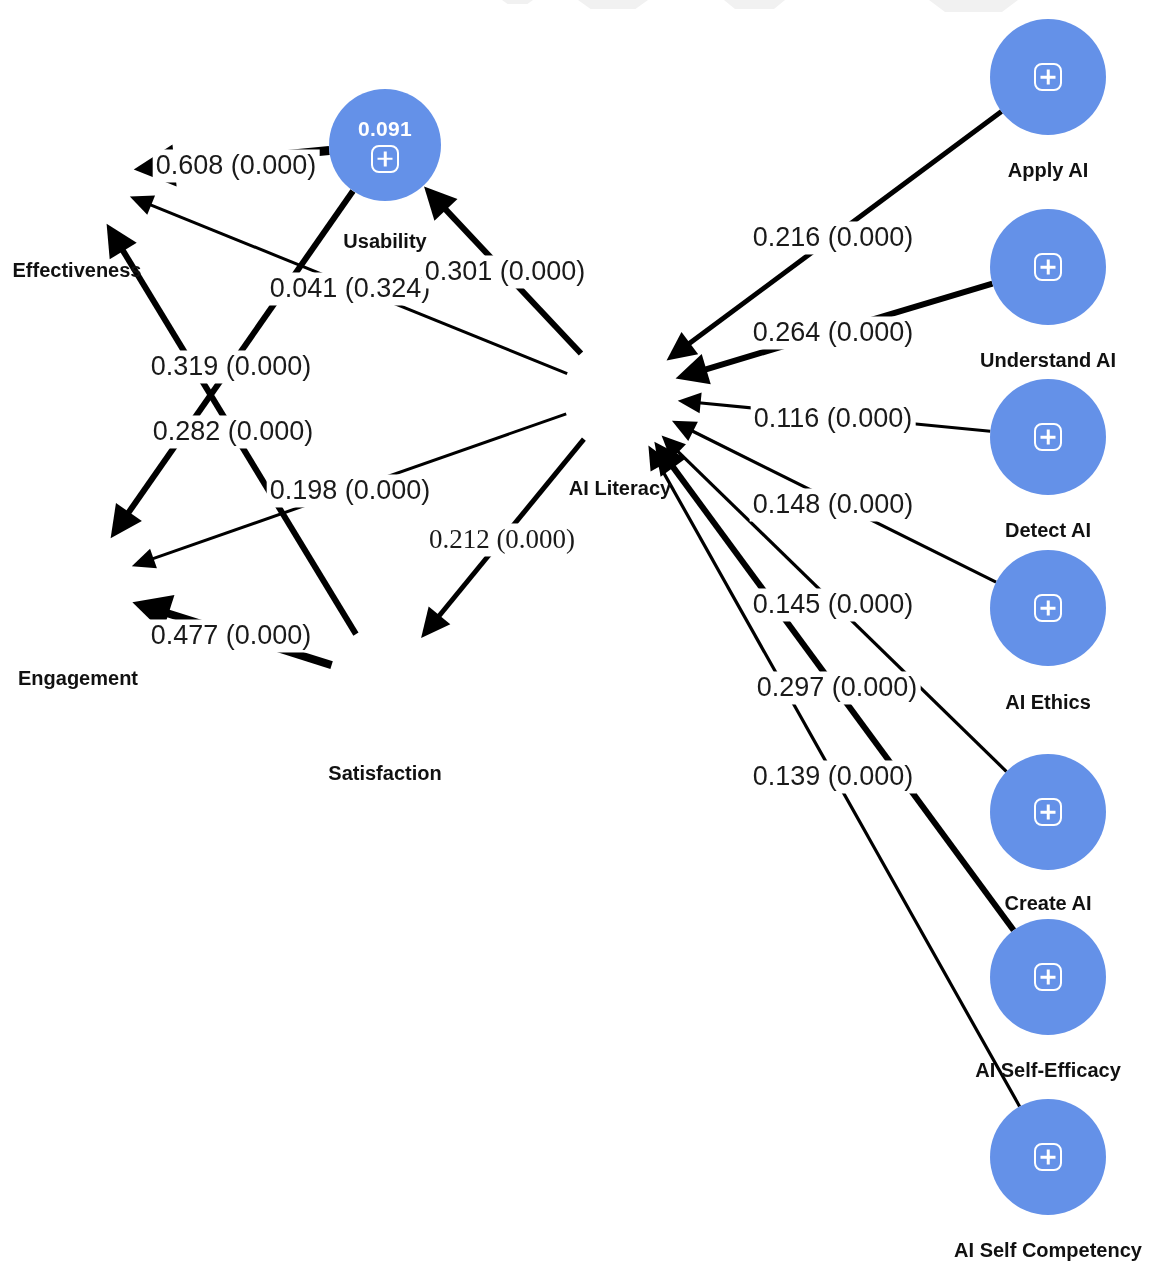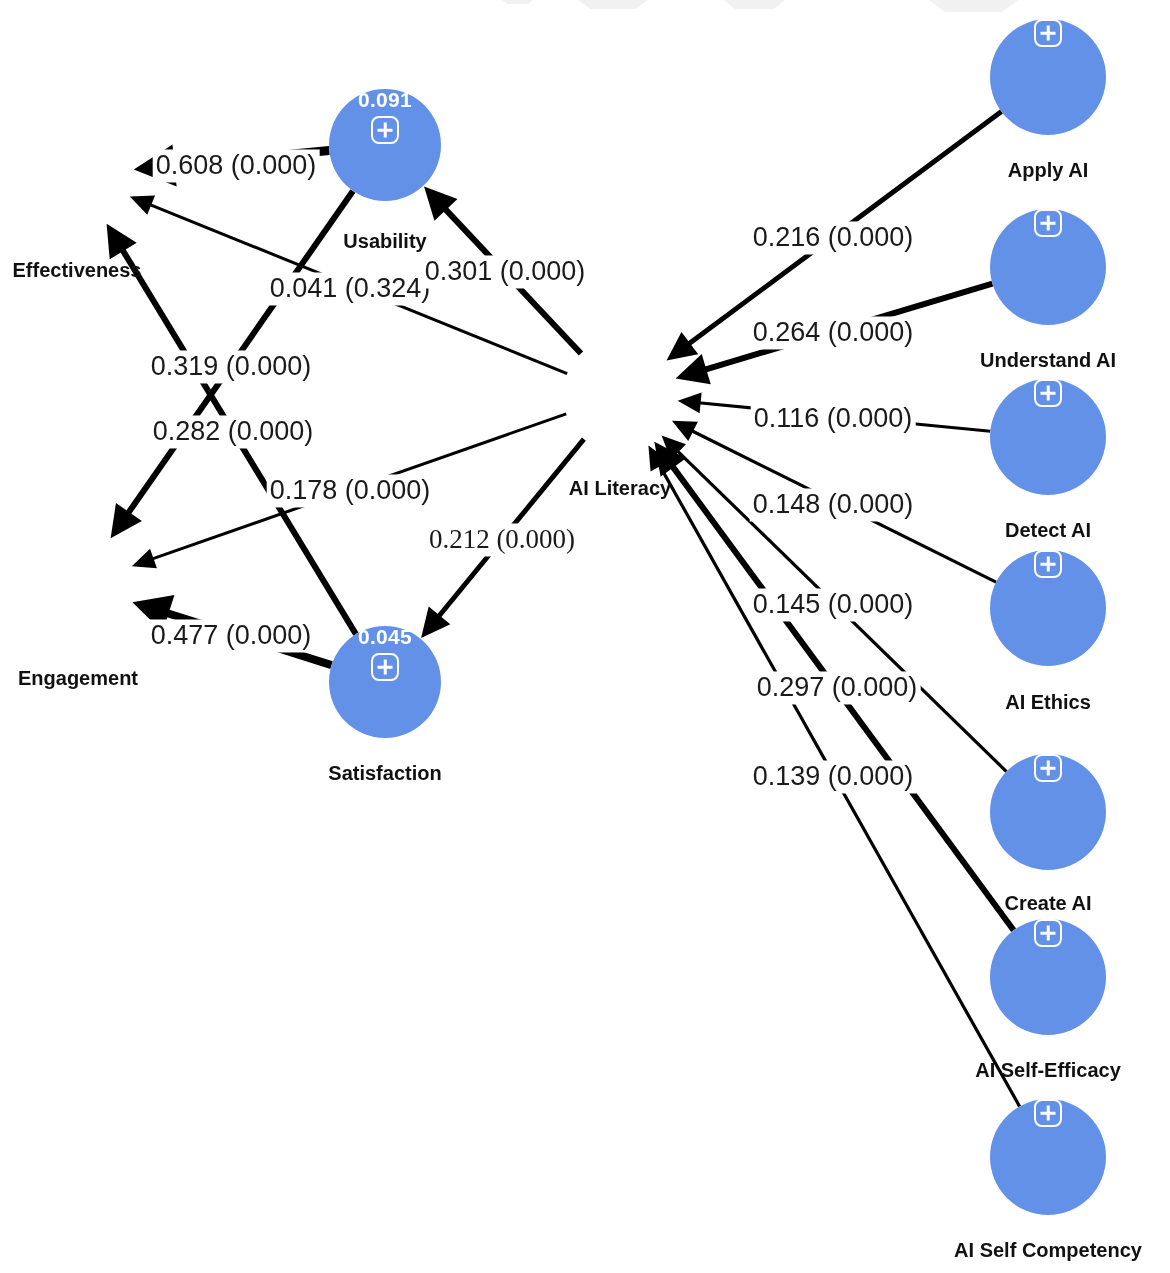--- a/index.html
+++ b/index.html
@@ -12,21 +12,21 @@
   }
   .edge-layer{position:absolute;left:0;top:0;z-index:1;}
   .decor{position:absolute;z-index:0;clip-path:polygon(0 0,100% 0,82% 100%,18% 100%);}
   .edge-label{
     position:absolute;z-index:2;transform:translate(-50%,-50%);
     font-size:27px;color:#1a1a1a;background:#ffffff;
     padding:1px 3px;white-space:nowrap;line-height:1.15;
   }
   .node{
     position:absolute;z-index:3;border-radius:50%;
-    display:flex;flex-direction:column;align-items:center;
+    display:flex;flex-direction:column;align-items:center;justify-content:center;
     gap:6px;box-sizing:border-box;
   }
   .node-value{color:#ffffff;font-weight:700;font-size:21px;line-height:1;letter-spacing:.3px;}
   .plus-box{width:28px;height:28px;border:2.5px solid #ffffff;border-radius:8px;position:relative;box-sizing:border-box;}
   .plus-box::before,.plus-box::after{content:"";position:absolute;left:50%;top:50%;background:#ffffff;transform:translate(-50%,-50%);}
   .plus-box::before{width:15px;height:2.5px;}
   .plus-box::after{width:2.5px;height:15px;}
   .node-label{
     position:absolute;z-index:3;transform:translate(-50%,-50%);
     font-weight:700;font-size:20px;color:#111111;white-space:nowrap;line-height:1.1;
@@ -70,42 +70,38 @@
     </svg>
 <div class="decor" style="left: 502px; top: 0px; width: 31px; height: 4px; background: rgb(241, 241, 241);"></div>
     <div class="decor" style="left: 578px; top: 0px; width: 70px; height: 9px; background: rgb(241, 241, 241);"></div>
     <div class="decor" style="left: 724px; top: 0px; width: 61px; height: 9px; background: rgb(241, 241, 241);"></div>
     <div class="decor" style="left: 929px; top: 0px; width: 89px; height: 12px; background: rgb(241, 241, 241);"></div>
     <div class="edge-label" style="left: 236px; top: 166px; color: rgb(26, 26, 26);">0.608 (0.000)</div>
     <div class="edge-label" style="left: 350px; top: 289px; color: rgb(26, 26, 26);">0.041 (0.324)</div>
     <div class="edge-label" style="left: 505px; top: 272px; color: rgb(26, 26, 26);">0.301 (0.000)</div>
     <div class="edge-label" style="left: 231px; top: 367px; color: rgb(26, 26, 26);">0.319 (0.000)</div>
     <div class="edge-label" style="left: 233px; top: 432px; color: rgb(26, 26, 26);">0.282 (0.000)</div>
-    <div class="edge-label" style="left: 350px; top: 491px; color: rgb(26, 26, 26);">0.178 (0.000)</div>
+    <div class="edge-label" style="left: 350px; top: 491px; color: rgb(26, 26, 26);">0.198 (0.000)</div>
     <div class="edge-label" style="left: 502px; top: 540px; color: rgb(26, 26, 26); font-family: Liberation Serif, serif;">0.212 (0.000)</div>
     <div class="edge-label" style="left: 231px; top: 636px; color: rgb(26, 26, 26);">0.477 (0.000)</div>
     <div class="edge-label" style="left: 833px; top: 238px; color: rgb(26, 26, 26);">0.216 (0.000)</div>
     <div class="edge-label" style="left: 833px; top: 333px; color: rgb(26, 26, 26);">0.264 (0.000)</div>
     <div class="edge-label" style="left: 833px; top: 419px; color: rgb(26, 26, 26);">0.116 (0.000)</div>
     <div class="edge-label" style="left: 833px; top: 505px; color: rgb(26, 26, 26);">0.148 (0.000)</div>
     <div class="edge-label" style="left: 833px; top: 605px; color: rgb(26, 26, 26);">0.145 (0.000)</div>
     <div class="edge-label" style="left: 837px; top: 688px; color: rgb(26, 26, 26);">0.297 (0.000)</div>
     <div class="edge-label" style="left: 833px; top: 777px; color: rgb(26, 26, 26);">0.139 (0.000)</div>
     <div class="node-label" style="left: 77px; top: 270px; color: rgb(17, 17, 17);">Effectiveness</div>
     <div class="node" style="left: 329px; top: 89px; width: 112px; height: 112px; background: rgb(100, 145, 232);">
       <div class="node-value" style="color: rgb(255, 255, 255);">0.091</div>
       <div class="plus-box"></div>
     </div>
     <div class="node-label" style="left: 385px; top: 241px; color: rgb(17, 17, 17);">Usability</div>
     <div class="node-label" style="left: 620px; top: 488px; color: rgb(17, 17, 17);">AI Literacy</div>
     <div class="node-label" style="left: 78px; top: 678px; color: rgb(17, 17, 17);">Engagement</div>
-    <div class="node" style="left: 329px; top: 626px; width: 112px; height: 112px; background: rgb(100, 145, 232);">
-      <div class="node-value" style="color: rgb(255, 255, 255);">0.045</div>
-      <div class="plus-box"></div>
-    </div>
     <div class="node-label" style="left: 385px; top: 773px; color: rgb(17, 17, 17);">Satisfaction</div>
     <div class="node" style="left: 990px; top: 19px; width: 116px; height: 116px; background: rgb(100, 145, 232);">
       <div class="plus-box"></div>
     </div>
     <div class="node-label" style="left: 1048px; top: 170px; color: rgb(17, 17, 17);">Apply AI</div>
     <div class="node" style="left: 990px; top: 209px; width: 116px; height: 116px; background: rgb(100, 145, 232);">
       <div class="plus-box"></div>
     </div>
     <div class="node-label" style="left: 1048px; top: 360px; color: rgb(17, 17, 17);">Understand AI</div>
     <div class="node" style="left: 990px; top: 379px; width: 116px; height: 116px; background: rgb(100, 145, 232);">

